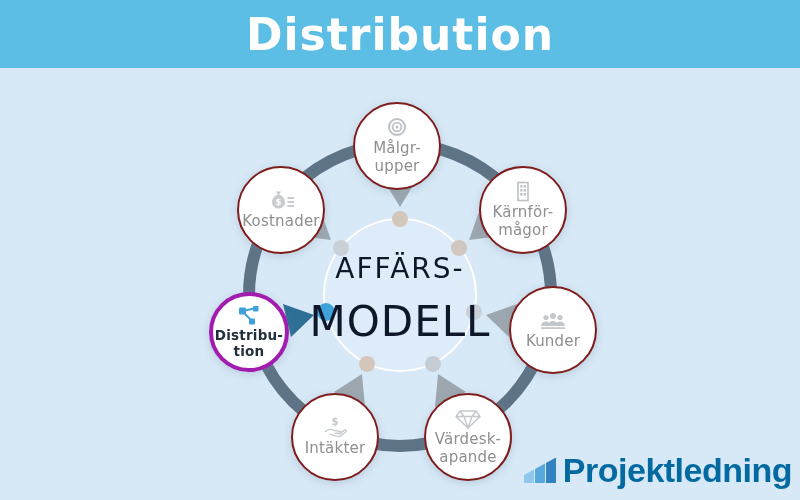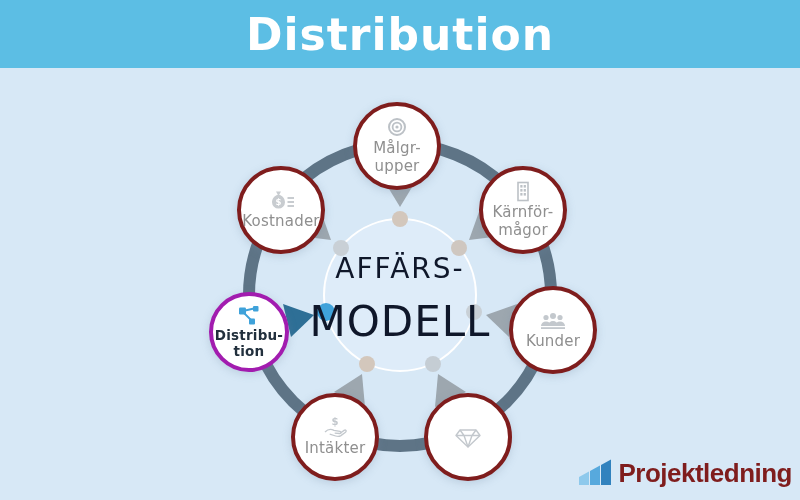--- a/index.html
+++ b/index.html
@@ -12,21 +12,21 @@
   .banner h1{margin:0;color:#ffffff;font-size:44px;font-weight:bold;letter-spacing:1px;
              font-family:"DejaVu Sans",sans-serif;}
 
   
   .diagram-svg{position:absolute;top:0;left:0;width:800px;height:500px;}
 
   
   .node{position:absolute;box-sizing:border-box;background:#ffffff;border-radius:50%;
         display:flex;flex-direction:column;align-items:center;justify-content:center;
         box-shadow:0 2px 8px rgba(110,135,160,.28);text-align:center;}
-  .node-normal{width:88px;height:88px;border:4px solid #7f1d1d;}
+  .node-normal{width:88px;height:88px;border:2px solid #7f1d1d;}
   .node-label{color:#8f8f8f;font-size:15px;line-height:1.18;white-space:pre-line;
               letter-spacing:.2px;margin-top:2px;}
   .node-icon{height:22px;display:flex;align-items:flex-end;justify-content:center;}
 
   .node-highlight{width:80px;height:80px;border:4px solid #a21caf;}
   .node-highlight .node-label{color:#22303d;font-weight:bold;font-size:13.5px;}
 
   #node-malgrupper{left:353px;top:102px;}
   #node-karnformagor{left:479px;top:166px;}
   #node-kunder{left:509px;top:286px;}
@@ -36,21 +36,21 @@
   #node-kostnader{left:237px;top:166px;}
 
   
   .center-title{position:absolute;left:300px;top:252px;width:200px;text-align:center;
                 color:#0f172a;}
   .center-line1{font-size:28px;letter-spacing:2px;font-weight:500;}
   .center-line2{font-size:42px;letter-spacing:1px;font-weight:500;margin-top:12px;}
 
   
   .logo{position:absolute;right:8px;bottom:10px;display:flex;align-items:center;gap:5px;}
-  .logo-text{color:#7f1d1d;font-size:26px;font-weight:600;font-family:"Liberation Sans",sans-serif;
+  .logo-text{color:#0369a1;font-size:34px;font-weight:600;font-family:"Liberation Sans",sans-serif;
              letter-spacing:-0.5px;}
 </style>
 </head>
 <body>
 
 <div class="stage">
 
   <svg class="diagram-svg" viewBox="0 0 800 500" xmlns="http://www.w3.org/2000/svg">
 
     <circle cx="400" cy="295" r="151" fill="none" stroke="#5e7486" stroke-width="12"></circle>
@@ -136,20 +136,22 @@
 
   <div class="node node-normal" id="node-vardeskapande">
     <span class="node-icon">
       <svg width="26" height="20" viewBox="0 0 26 20">
         <g fill="none" stroke="#c3c8cd" stroke-width="1.4" stroke-linejoin="round">
           <path d="M5,2 L21,2 L25,7.5 L13,19 L1,7.5 Z"></path>
           <path d="M1,7.5 H25 M5,2 L9,7.5 L13,19 M21,2 L17,7.5 L13,19"></path>
         </g>
       </svg>
     </span>
+    <span class="node-label">Värdesk-
+apande</span>
   </div>
 
   <div class="node node-normal" id="node-intakter">
     <span class="node-icon">
       <svg width="24" height="22" viewBox="0 0 24 22">
         <text x="12" y="9" font-size="10" fill="#c3c8cd" text-anchor="middle" font-weight="bold" font-family="DejaVu Sans, sans-serif">$</text>
         <path d="M2,16 c3,-3 6,-3.2 9,-1.6 l6,1 c1.6,.4 1.4,2.2 -.3,2.1 l-5,-.4" fill="none" stroke="#c3c8cd" stroke-width="1.3"></path>
         <path d="M17.5,17 l3.6,-2.6 c1.6,-1 2.8,.6 1.4,1.8 l-4.6,3.4 c-1.6,1.1 -3.4,1 -5.2,.4 l-6,-1.8" fill="none" stroke="#c3c8cd" stroke-width="1.3"></path>
       </svg>
     </span>

